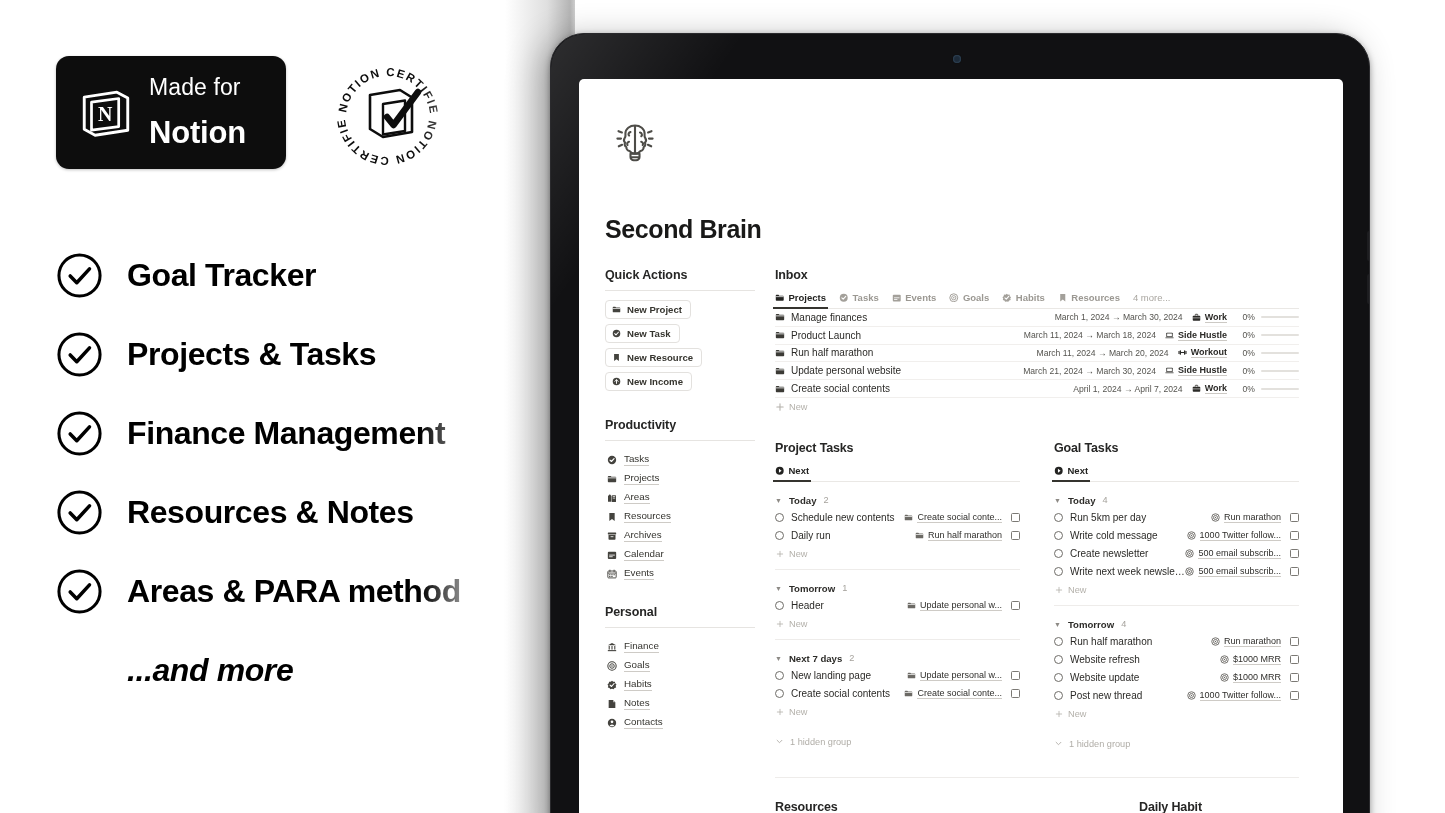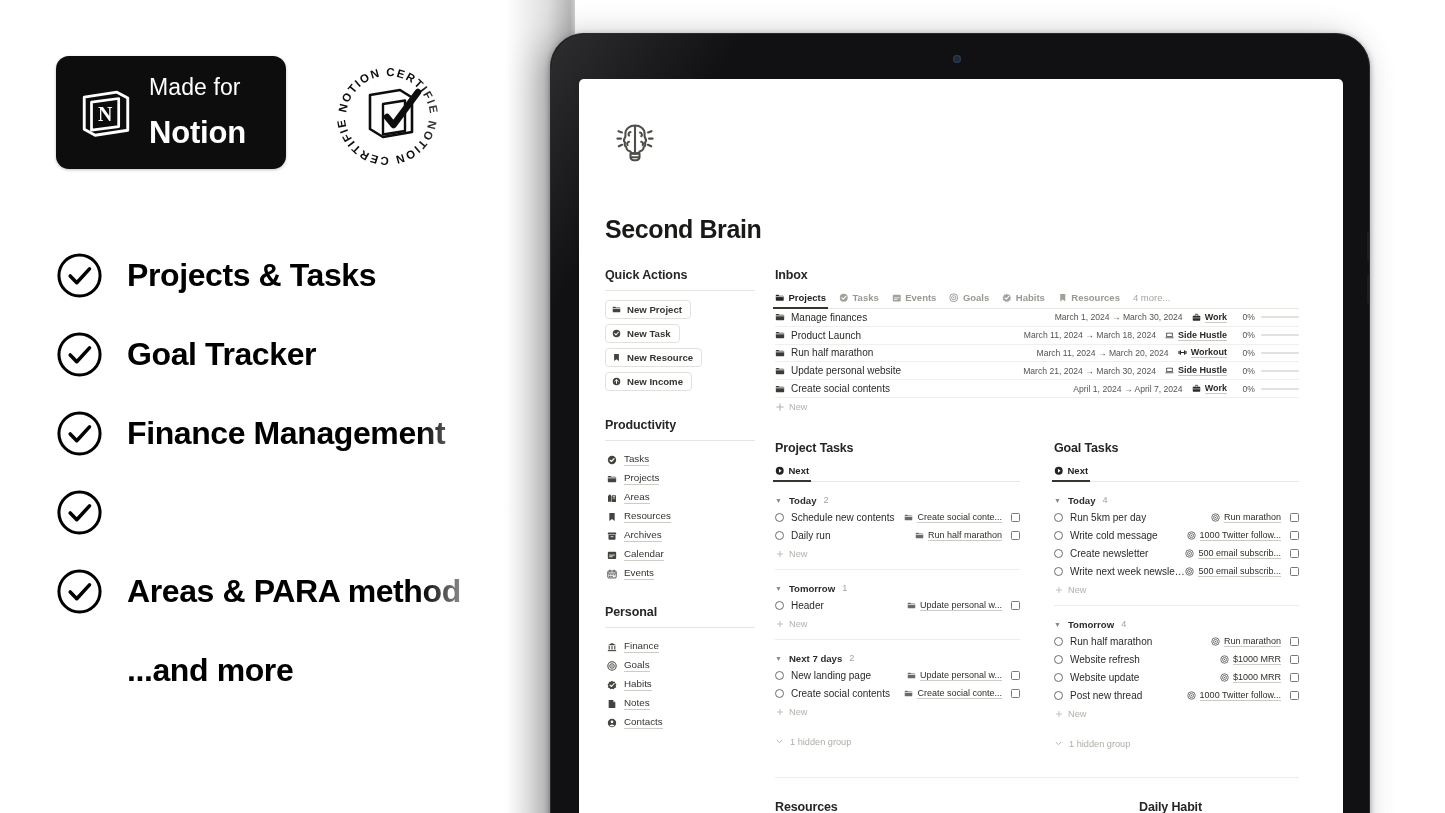--- a/index.html
+++ b/index.html
@@ -27,21 +27,21 @@
   .badge-notion { font-size: 31px; font-weight: 700; letter-spacing: -.2px; }
 
   .certified { position: relative; width: 120px; height: 108px; }
   .certified svg { width: 120px; height: 108px; display: block; }
 
   .feature-list { position: absolute; left: 56px; top: 236px; display: flex; flex-direction: column; }
   .feature-row { display: flex; align-items: center; height: 79px; }
   .check-circle { width: 47px; height: 47px; flex: 0 0 47px; margin-right: 24px; }
   .feature-label { font-size: 32px; font-weight: 700; color: #000; letter-spacing: -.4px; white-space: nowrap; }
   .feature-row.nomark .check-circle { visibility: hidden; }
-  .feature-row.nomark .feature-label { font-weight: 700; }
+  .feature-row.nomark .feature-label { font-weight: 700; font-style: italic; }
 
   
   #fade {
     position: absolute; left: 420px; top: 0; width: 148px; height: 813px;
     background: linear-gradient(to right, rgba(255,255,255,0) 0%, rgba(255,255,255,.55) 28%, rgba(255,255,255,.92) 58%, #ffffff 80%);
     pointer-events: none;
   }
   #edge-shadow {
     position: absolute; left: 505px; top: 0; width: 70px; height: 813px;
     background: linear-gradient(to right, rgba(160,160,160,0) 0%, rgba(150,150,150,.30) 60%, rgba(120,120,120,.55) 93%, rgba(90,90,90,.30) 100%);
@@ -195,47 +195,48 @@
     </div>
 
     <div class="feature-list">
         <div class="feature-row">
           <span class="check-circle">
          <svg viewBox="0 0 48 48" width="47" height="47">
            <circle cx="24" cy="24" r="21" fill="none" stroke="#000" stroke-width="3.1"></circle>
            <path d="M14.5 24.5 L21.2 31.4 L34.2 17.2" fill="none" stroke="#000" stroke-width="3.6" stroke-linecap="round" stroke-linejoin="round"></path>
          </svg>
        </span>
+       <span class="feature-label">Goal Tracker</span>
+        </div>
+        <div class="feature-row">
+          <span class="check-circle">
+         <svg viewBox="0 0 48 48" width="47" height="47">
+           <circle cx="24" cy="24" r="21" fill="none" stroke="#000" stroke-width="3.1"></circle>
+           <path d="M14.5 24.5 L21.2 31.4 L34.2 17.2" fill="none" stroke="#000" stroke-width="3.6" stroke-linecap="round" stroke-linejoin="round"></path>
+         </svg>
+       </span>
        <span class="feature-label">Projects &amp; Tasks</span>
         </div>
         <div class="feature-row">
           <span class="check-circle">
          <svg viewBox="0 0 48 48" width="47" height="47">
            <circle cx="24" cy="24" r="21" fill="none" stroke="#000" stroke-width="3.1"></circle>
            <path d="M14.5 24.5 L21.2 31.4 L34.2 17.2" fill="none" stroke="#000" stroke-width="3.6" stroke-linecap="round" stroke-linejoin="round"></path>
          </svg>
        </span>
-       <span class="feature-label">Goal Tracker</span>
-        </div>
-        <div class="feature-row">
-          <span class="check-circle">
-         <svg viewBox="0 0 48 48" width="47" height="47">
-           <circle cx="24" cy="24" r="21" fill="none" stroke="#000" stroke-width="3.1"></circle>
-           <path d="M14.5 24.5 L21.2 31.4 L34.2 17.2" fill="none" stroke="#000" stroke-width="3.6" stroke-linecap="round" stroke-linejoin="round"></path>
-         </svg>
-       </span>
        <span class="feature-label">Finance Management</span>
         </div>
         <div class="feature-row">
           <span class="check-circle">
          <svg viewBox="0 0 48 48" width="47" height="47">
            <circle cx="24" cy="24" r="21" fill="none" stroke="#000" stroke-width="3.1"></circle>
            <path d="M14.5 24.5 L21.2 31.4 L34.2 17.2" fill="none" stroke="#000" stroke-width="3.6" stroke-linecap="round" stroke-linejoin="round"></path>
          </svg>
        </span>
+       <span class="feature-label">Resources &amp; Notes</span>
         </div>
         <div class="feature-row">
           <span class="check-circle">
          <svg viewBox="0 0 48 48" width="47" height="47">
            <circle cx="24" cy="24" r="21" fill="none" stroke="#000" stroke-width="3.1"></circle>
            <path d="M14.5 24.5 L21.2 31.4 L34.2 17.2" fill="none" stroke="#000" stroke-width="3.6" stroke-linecap="round" stroke-linejoin="round"></path>
          </svg>
        </span>
        <span class="feature-label">Areas &amp; PARA method</span>
         </div>

